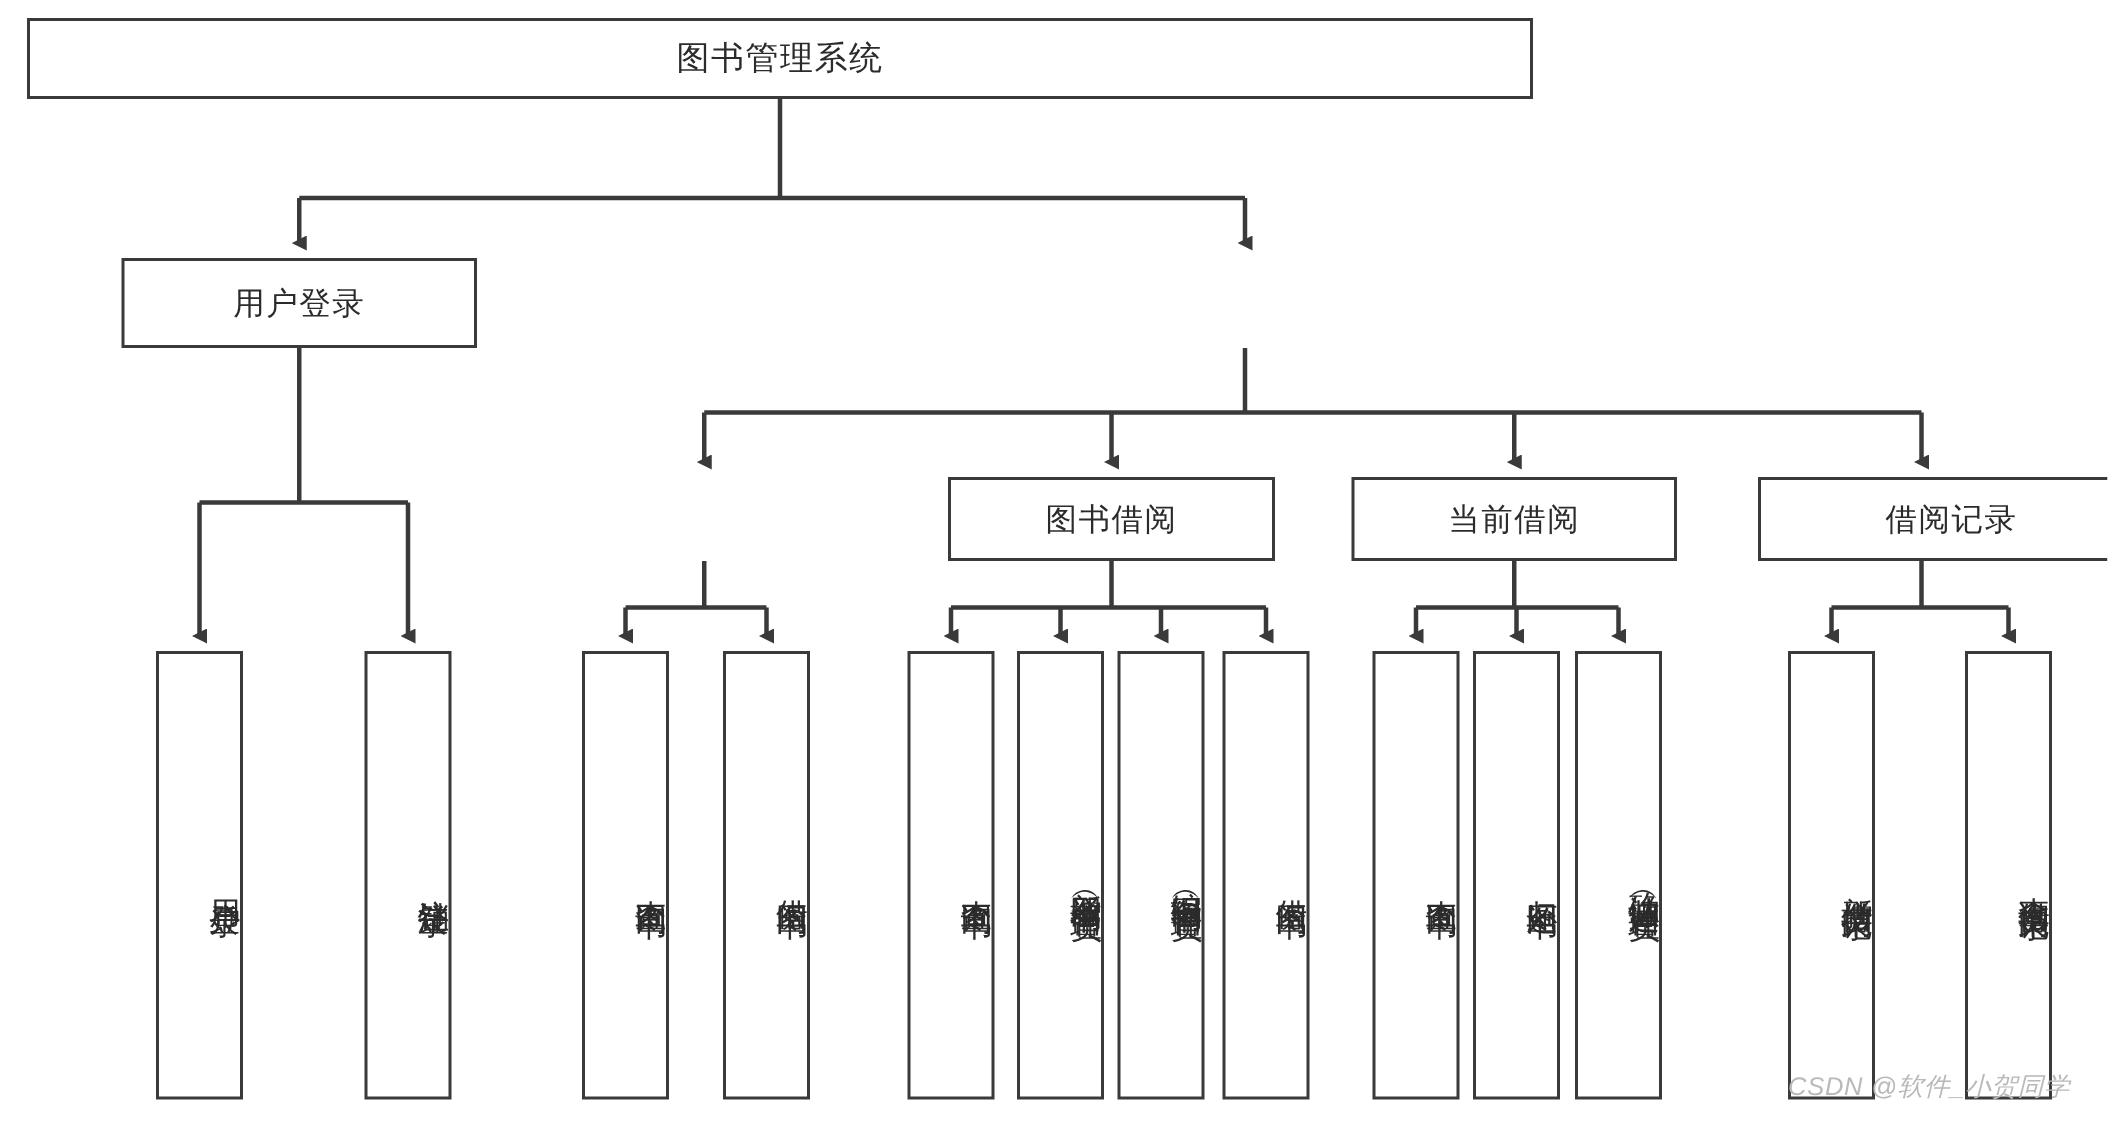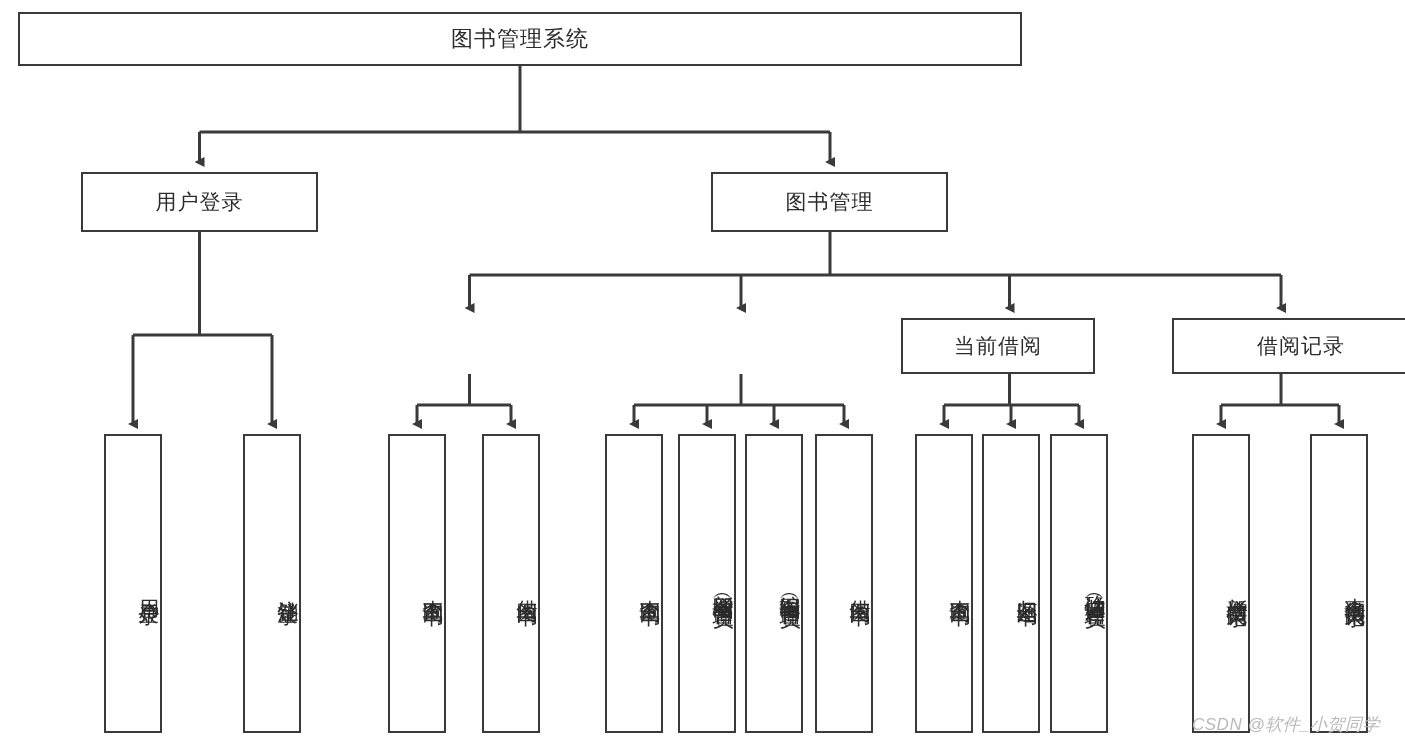--- a/index.html
+++ b/index.html
@@ -120,25 +120,25 @@
     </g>
   </svg>
 
   <div class="node h title" style="left:18px; top:12px; width:1004px; height:54px;">
     <span>图书管理系统</span>
   </div>
 
   <div class="node h" style="left:81px; top:172px; width:237px; height:60px;">
     <span>用户登录</span>
   </div>
-  <div class="node h" style="left:711px; top:172px; width:237px; height:60px;">
-    <span>图书管理</span>
+
+  <div class="node h" style="left:632px; top:318px; width:218px; height:56px;">
+    <span>图书借阅</span>
   </div>
-
-  <div class="node h" style="left:901px; top:318px; width:194px; height:56px;justify-content:center;">
+  <div class="node h" style="left:901px; top:318px; width:217px; height:56px;justify-content:center;">
     <span>当前借阅</span>
   </div>
   <div class="node h" style="left:1172px; top:318px; width:258px; height:56px;">
     <span>借阅记录</span>
   </div>
 
   <div class="node v" style="left:104px; top:434px; width:58px; height:299px;">
     <span class="vlabel">用户登录</span>
   </div>
   <div class="node v" style="left:243px; top:434px; width:58px; height:299px;">

